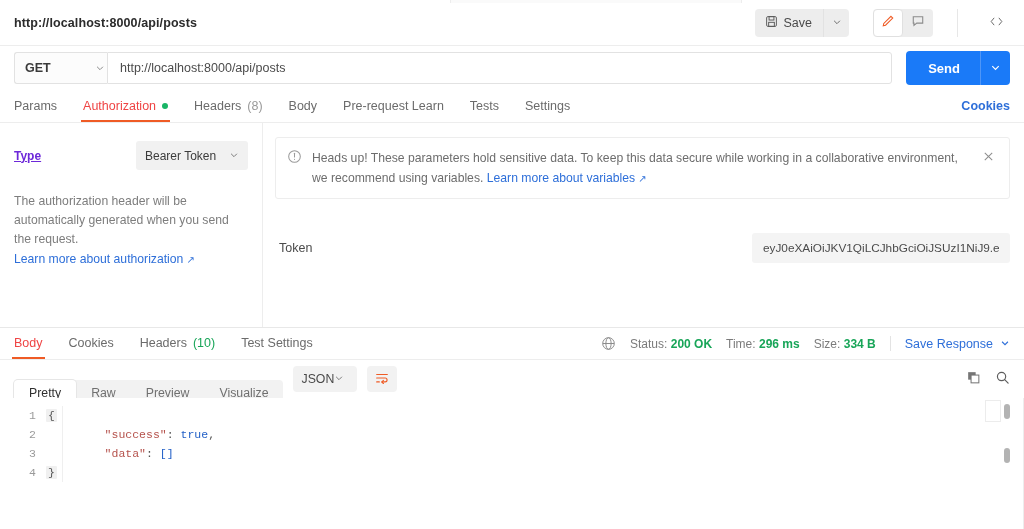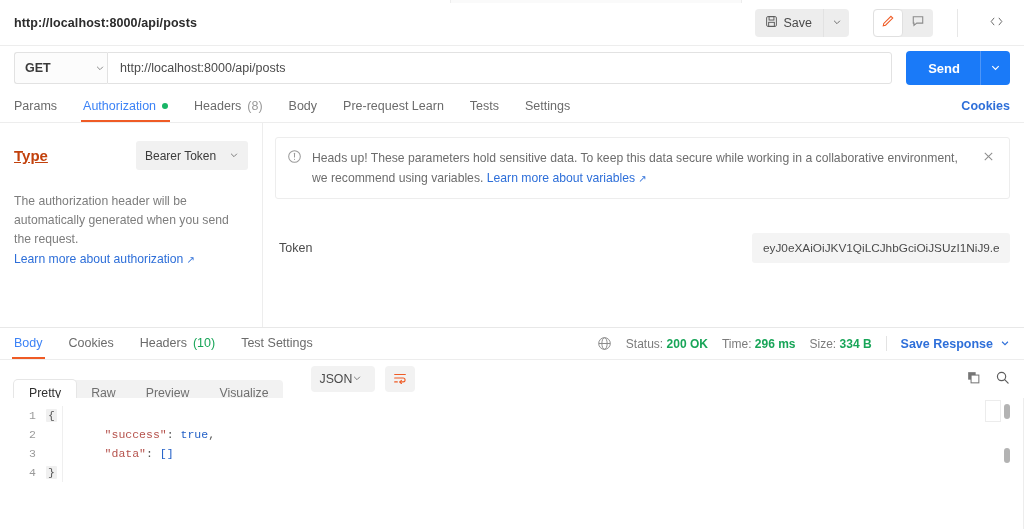--- a/index.html
+++ b/index.html
@@ -107,40 +107,40 @@
     padding: 0 14px;
     border-bottom: 1px solid #ededed;
     position: relative;
   }
   .rtab {
     font-size: 12.5px; color: #6b6b6b; padding: 0 0 9px 0;
     margin-right: 26px; cursor: pointer; position: relative;
     display: flex; align-items: center; gap: 6px;
     background: none; border: none; font-family: inherit;
   }
-  .rtab.active { color: #3b82f6; }
+  .rtab.active { color: #ef4444; }
   .rtab.active::after {
     content: ""; position: absolute; left: -2px; right: -2px; bottom: 0;
     height: 2px; background: #ef5b25;
   }
   .dot-green { width: 6px; height: 6px; border-radius: 50%; background: #18b566; display: inline-block; }
   .cookies-link {
     margin-left: auto; font-size: 12.5px; color: #2e6fd9; font-weight: bold;
     padding-bottom: 9px; cursor: pointer; background: none; border: none; font-family: inherit;
   }
 
   
   .authbody { display: flex; height: 204px; min-height: 204px; }
   .auth-left {
     width: 263px; min-width: 263px;
     border-right: 1px solid #ededed;
     padding: 18px 14px 0 14px;
   }
   .type-row { display: flex; align-items: center; justify-content: space-between; }
-  .type-label { font-size: 15px; color: #c2410c; font-weight: bold; text-decoration: underline; }
+  .type-label { font-size: 12px; color: #6d28d9; font-weight: bold; text-decoration: underline; }
   .type-select {
     display: flex; align-items: center; justify-content: space-between;
     width: 112px; height: 29px; background: #f1f1f1; border-radius: 3px;
     padding: 0 9px; cursor: pointer; border: none;
   }
   .type-select span { font-size: 12px; color: #3c3c3c; }
   .auth-note {
     margin-top: 22px; font-size: 12.2px; color: #7d7d7d; line-height: 1.55;
   }
   .link-blue {
@@ -174,21 +174,21 @@
     padding: 0 14px;
     border-top: 1px solid #e8e8e8;
     border-bottom: 1px solid #ededed;
   }
   .resp-tabs { display: flex; align-items: flex-end; }
   .resp-meta { margin-left: auto; display: flex; align-items: center; gap: 14px; padding-bottom: 8px; }
   .meta-item { font-size: 12px; color: #7b7b7b; }
   .meta-val { color: #18a558; font-weight: bold; }
   .meta-divider { width: 1px; height: 15px; background: #e3e3e3; }
   .save-resp {
-    font-size: 12.5px; color: #2e6fd9; font-weight: bold;
+    font-size: 12.5px; color: #2e6fd9; font-weight: normal;
     display: flex; align-items: center; gap: 7px; cursor: pointer;
     background: none; border: none; font-family: inherit;
   }
   .globe { color: #8a8a8a; display: flex; align-items: center; }
 
   .bodybar {
     height: 38px; min-height: 38px;
     display: flex; align-items: center;
     padding: 0 14px;
   }
@@ -196,21 +196,21 @@
   .seg-item {
     font-size: 12.3px; color: #707070; padding: 0 15px; height: 26px;
     display: flex; align-items: center; cursor: pointer;
     border: none; background: transparent; font-family: inherit;
   }
   .seg-item.active {
     background: #ffffff; color: #303030; border-radius: 4px;
     box-shadow: 0 0 0 1px #e6e6e6;
   }
   .fmt-select {
-    margin-left: 28px; display: flex; align-items: center; 
+    margin-left: 10px; display: flex; align-items: center; 
     width: 64px; height: 26px; background: #f2f2f2; border-radius: 4px;
     padding: 0 8px; cursor: pointer; border: none;
   }
   .fmt-select span { font-size: 12.3px; color: #4a4a4a; }
   .wrap-btn {
     margin-left: 10px; width: 30px; height: 26px; background: #f2f2f2;
     border: none; border-radius: 4px; display: flex; align-items: center;
     justify-content: center; cursor: pointer;
   }
   .bodybar-right { margin-left: auto; display: flex; align-items: center; gap: 14px; }

